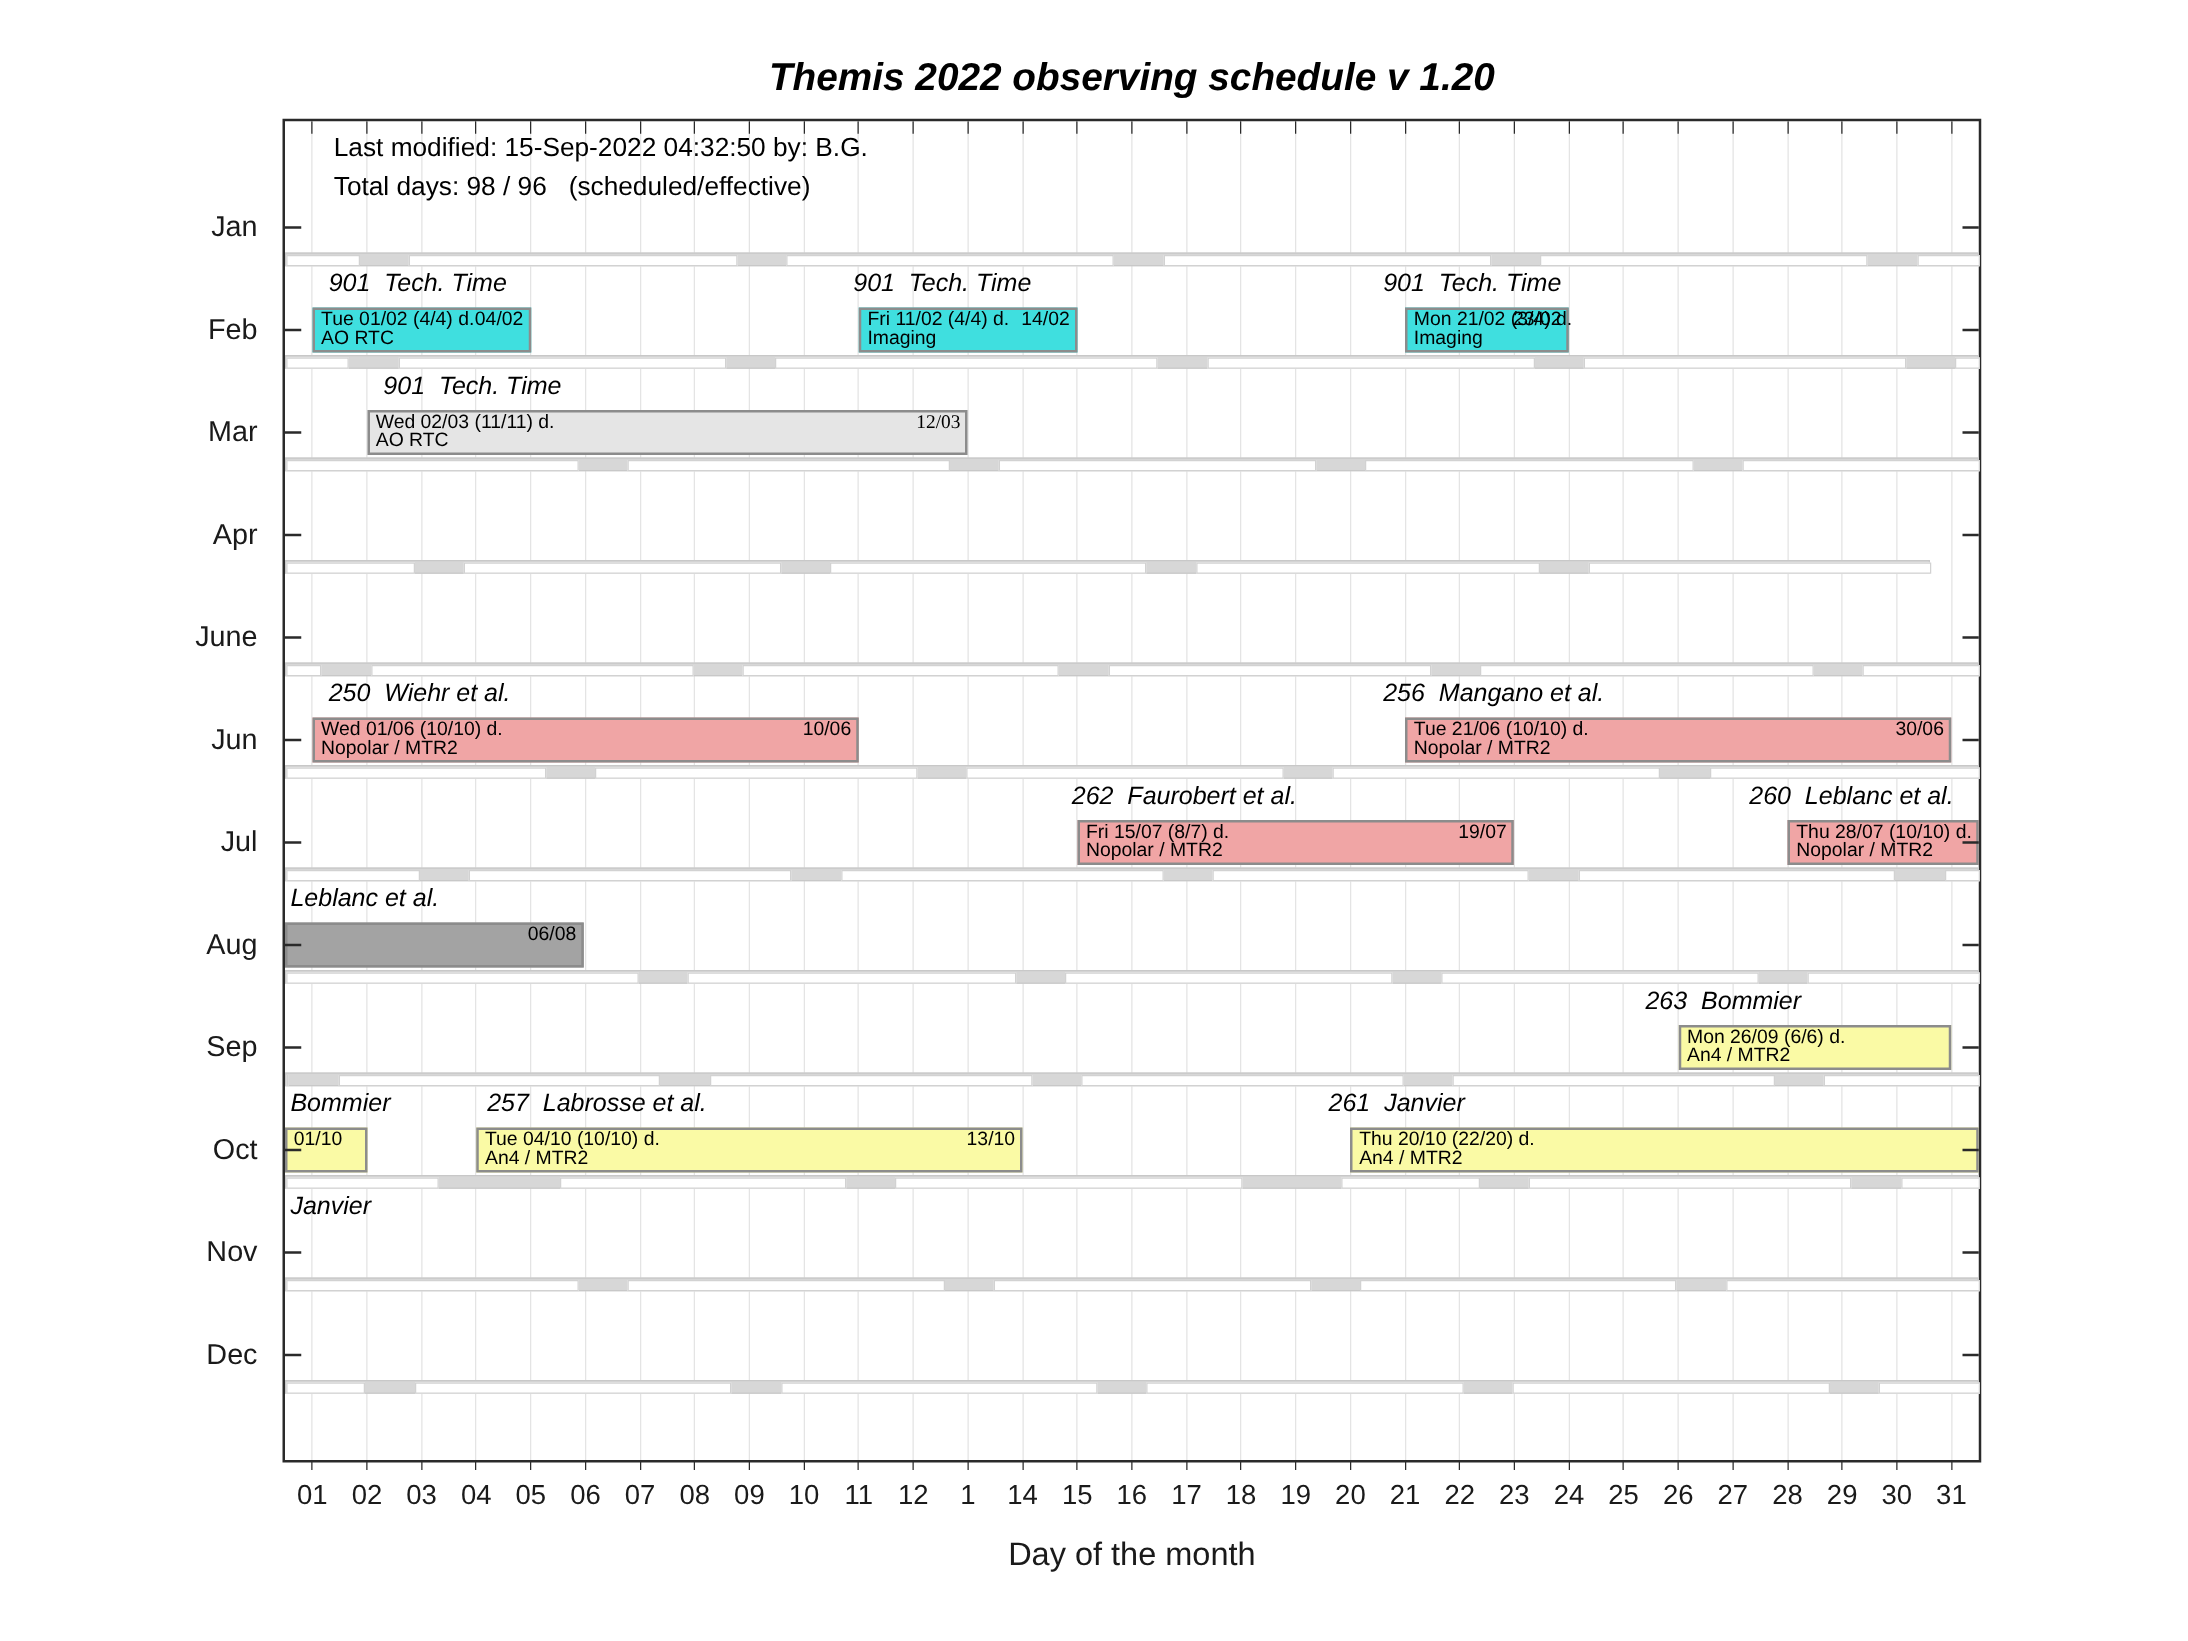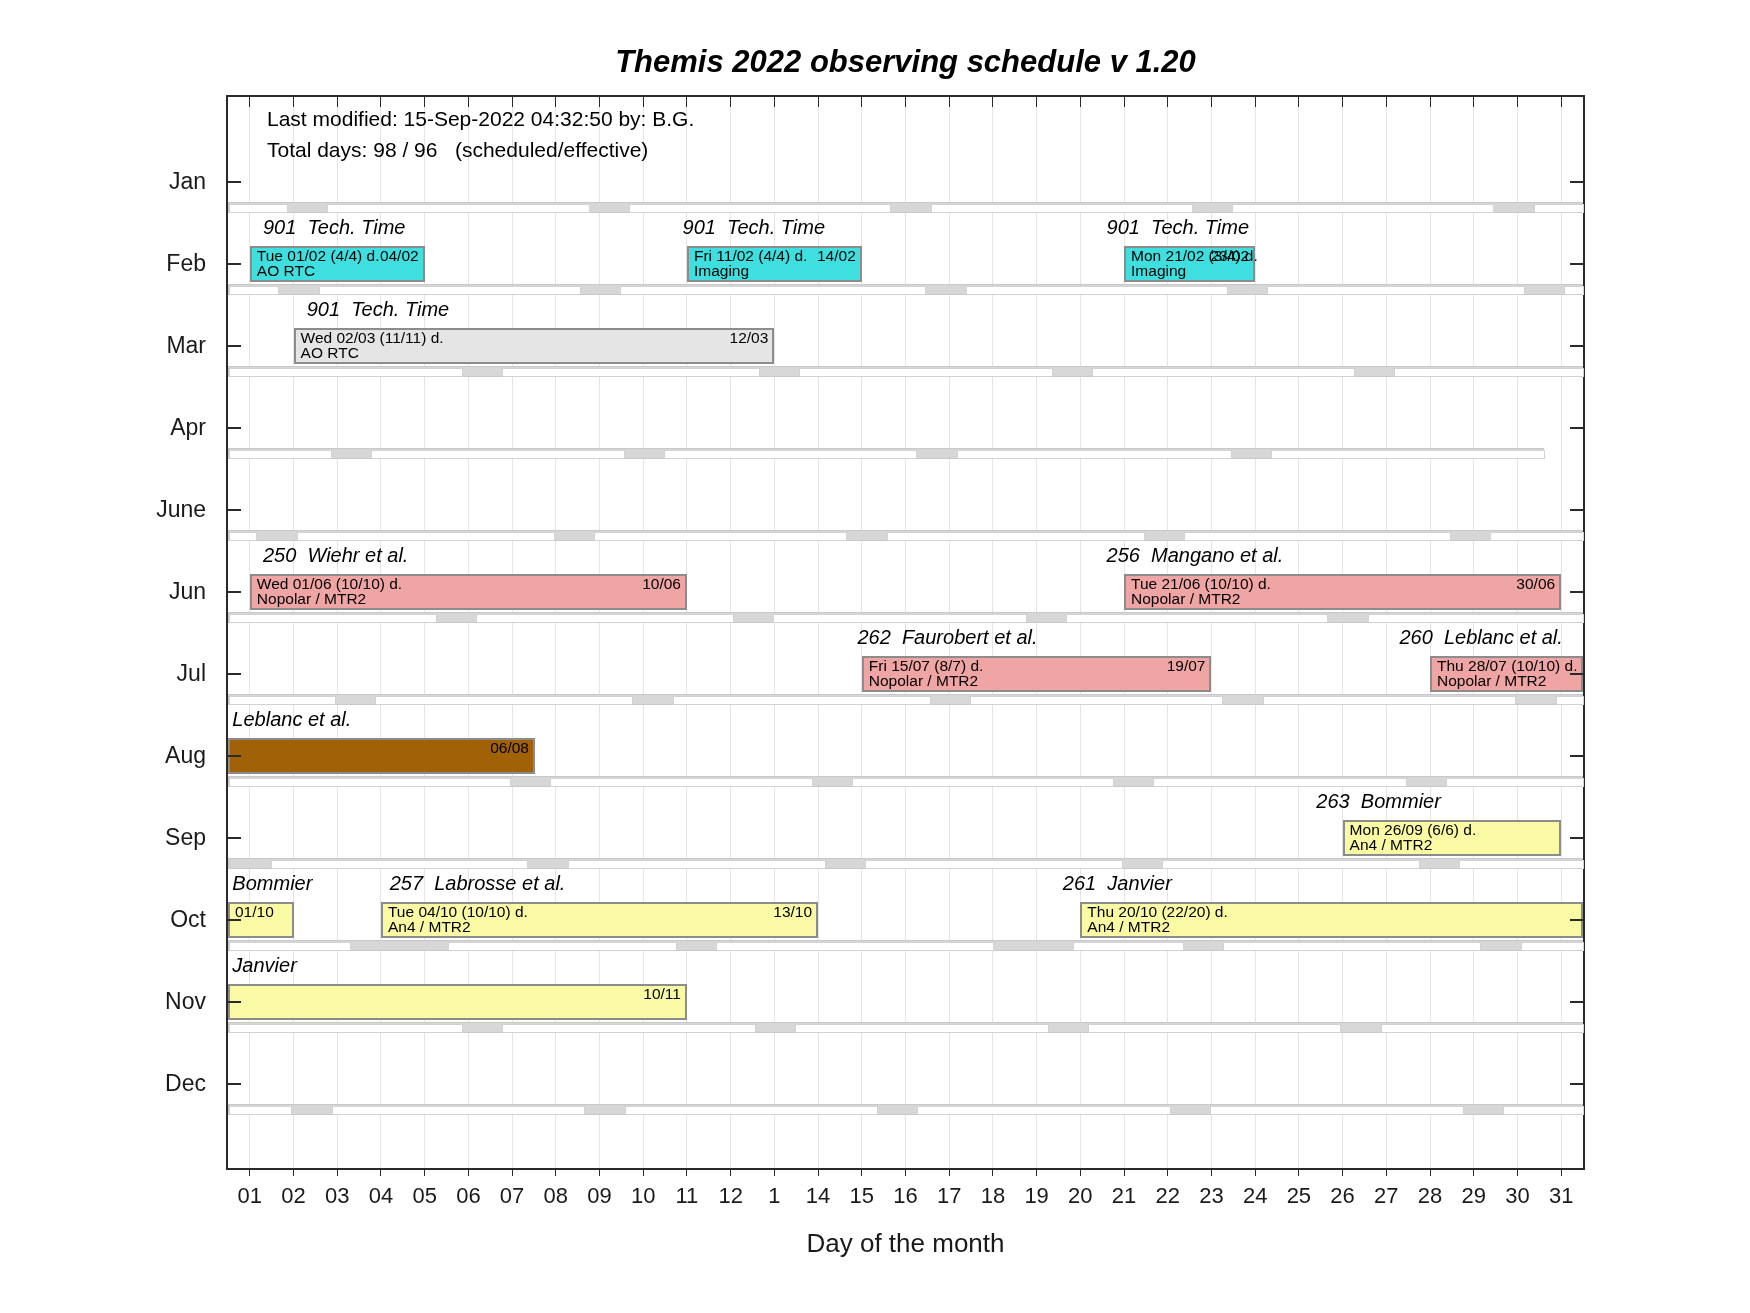--- a/index.html
+++ b/index.html
@@ -255,21 +255,21 @@
       <div class="bartitle" style="left: 878.565px; top: 119px;">901  Tech. Time</div>
       <div class="bar" style="left: 896.048px; top: 149px; width: 131.129px; background: rgb(63, 223, 223);">
         <div class="barline" style="left: 5px; top: 0px;">Mon 21/02 (3/4) d.</div>
         <div class="barline" style="left: 5px; top: 15px;">Imaging</div>
         <div class="barline" style="right: 4px; top: 0px;">23/02</div>
       </div>
       <div class="bartitle" style="left: 78.6774px; top: 201px;">901  Tech. Time</div>
       <div class="bar" style="left: 65.5645px; top: 231px; width: 480.806px; background: #e5e5e5;">
         <div class="barline" style="left: 5px; top: 0px;">Wed 02/03 (11/11) d.</div>
         <div class="barline" style="left: 5px; top: 15px;">AO RTC</div>
-        <div class="barline" style="right: 4px; top: 0px;">12/03</div>
+        <div class="barline" style="right: 4px; top: 0px; font-family: Liberation Serif, serif;">12/03</div>
       </div>
       <div class="bartitle" style="left: 34.9677px; top: 447px;">250  Wiehr et al.</div>
       <div class="bar" style="left: 21.8548px; top: 477px; width: 437.097px; background: rgb(240, 165, 165);">
         <div class="barline" style="left: 5px; top: 0px;">Wed 01/06 (10/10) d.</div>
         <div class="barline" style="left: 5px; top: 15px;">Nopolar / MTR2</div>
         <div class="barline" style="right: 4px; top: 0px;">10/06</div>
       </div>
       <div class="bartitle" style="left: 878.565px; top: 447px;">256  Mangano et al.</div>
       <div class="bar" style="left: 896.048px; top: 477px; width: 437.097px; background: rgb(240, 165, 165);">
         <div class="barline" style="left: 5px; top: 0px;">Tue 21/06 (10/10) d.</div>
@@ -281,21 +281,21 @@
         <div class="barline" style="left: 5px; top: 0px;">Fri 15/07 (8/7) d.</div>
         <div class="barline" style="left: 5px; top: 15px;">Nopolar / MTR2</div>
         <div class="barline" style="right: 4px; top: 0px;">19/07</div>
       </div>
       <div class="bartitle" style="left: 1171.42px; top: 529px;">260  Leblanc et al.</div>
       <div class="bar" style="left: 1202.02px; top: 559px; width: 152.984px; background: rgb(240, 165, 165);">
         <div class="barline" style="left: 5px; top: 0px;">Thu 28/07 (10/10) d.</div>
         <div class="barline" style="left: 5px; top: 15px;">Nopolar / MTR2</div>
       </div>
       <div class="bartitle" style="left: 4.37097px; top: 611px;">Leblanc et al.</div>
-      <div class="bar" style="left: 0px; top: 641px; width: 307px; background: #a16207;">
+      <div class="bar" style="left: 0px; top: 641px; width: 239px; background: #a3a3a3;">
         <div class="barline" style="right: 4px; top: 0px;">06/08</div>
       </div>
       <div class="bartitle" style="left: 1088.37px; top: 693px;">263  Bommier</div>
       <div class="bar" style="left: 1114.6px; top: 723px; width: 218.548px; background: rgb(250, 250, 165);">
         <div class="barline" style="left: 5px; top: 0px;">Mon 26/09 (6/6) d.</div>
         <div class="barline" style="left: 5px; top: 15px;">An4 / MTR2</div>
       </div>
       <div class="bartitle" style="left: 4.37097px; top: 775px;">Bommier</div>
       <div class="bar" style="left: 0px; top: 805px; width: 65.5645px; background: rgb(250, 250, 165);">
         <div class="barline" style="left: 5px; top: 0px;">01/10</div>
@@ -305,23 +305,20 @@
         <div class="barline" style="left: 5px; top: 0px;">Tue 04/10 (10/10) d.</div>
         <div class="barline" style="left: 5px; top: 15px;">An4 / MTR2</div>
         <div class="barline" style="right: 4px; top: 0px;">13/10</div>
       </div>
       <div class="bartitle" style="left: 834.855px; top: 775px;">261  Janvier</div>
       <div class="bar" style="left: 852.339px; top: 805px; width: 502.661px; background: rgb(250, 250, 165);">
         <div class="barline" style="left: 5px; top: 0px;">Thu 20/10 (22/20) d.</div>
         <div class="barline" style="left: 5px; top: 15px;">An4 / MTR2</div>
       </div>
       <div class="bartitle" style="left: 4.37097px; top: 857px;">Janvier</div>
-      <div class="bar" style="left: 0px; top: 887px; width: 458.952px; background: rgb(250, 250, 165);">
-        <div class="barline" style="right: 4px; top: 0px;">10/11</div>
-      </div>
     </div>
   <div id="xaxis-label">Day of the month</div>
 <div class="daylab" style="left: 228.855px; top: 1183px; width: 42px;">01</div>
     <div class="daylab" style="left: 272.565px; top: 1183px; width: 42px;">02</div>
     <div class="daylab" style="left: 316.274px; top: 1183px; width: 42px;">03</div>
     <div class="daylab" style="left: 359.984px; top: 1183px; width: 42px;">04</div>
     <div class="daylab" style="left: 403.694px; top: 1183px; width: 42px;">05</div>
     <div class="daylab" style="left: 447.403px; top: 1183px; width: 42px;">06</div>
     <div class="daylab" style="left: 491.113px; top: 1183px; width: 42px;">07</div>
     <div class="daylab" style="left: 534.823px; top: 1183px; width: 42px;">08</div>

